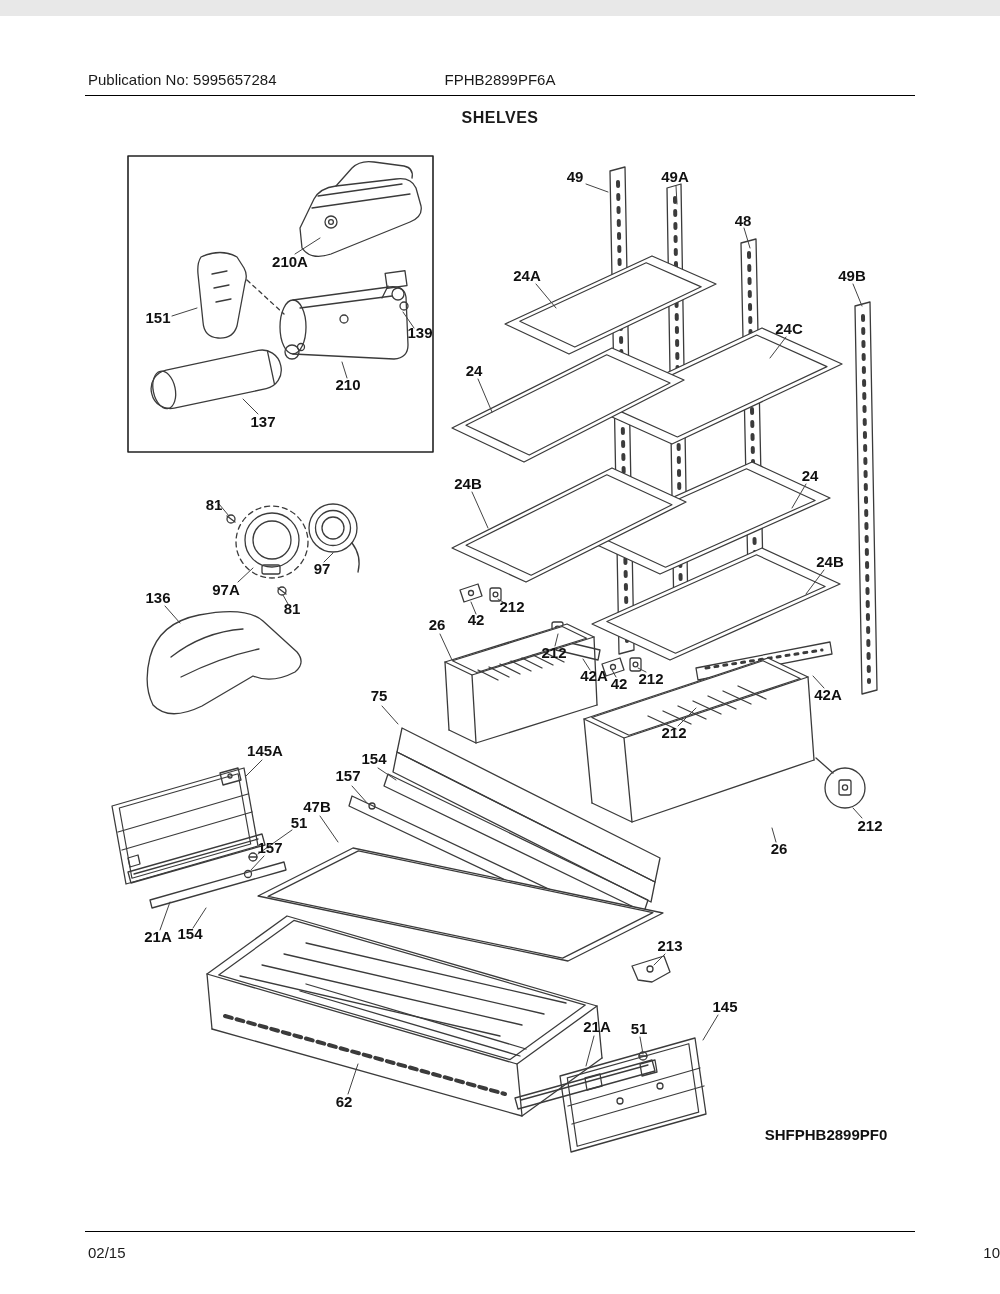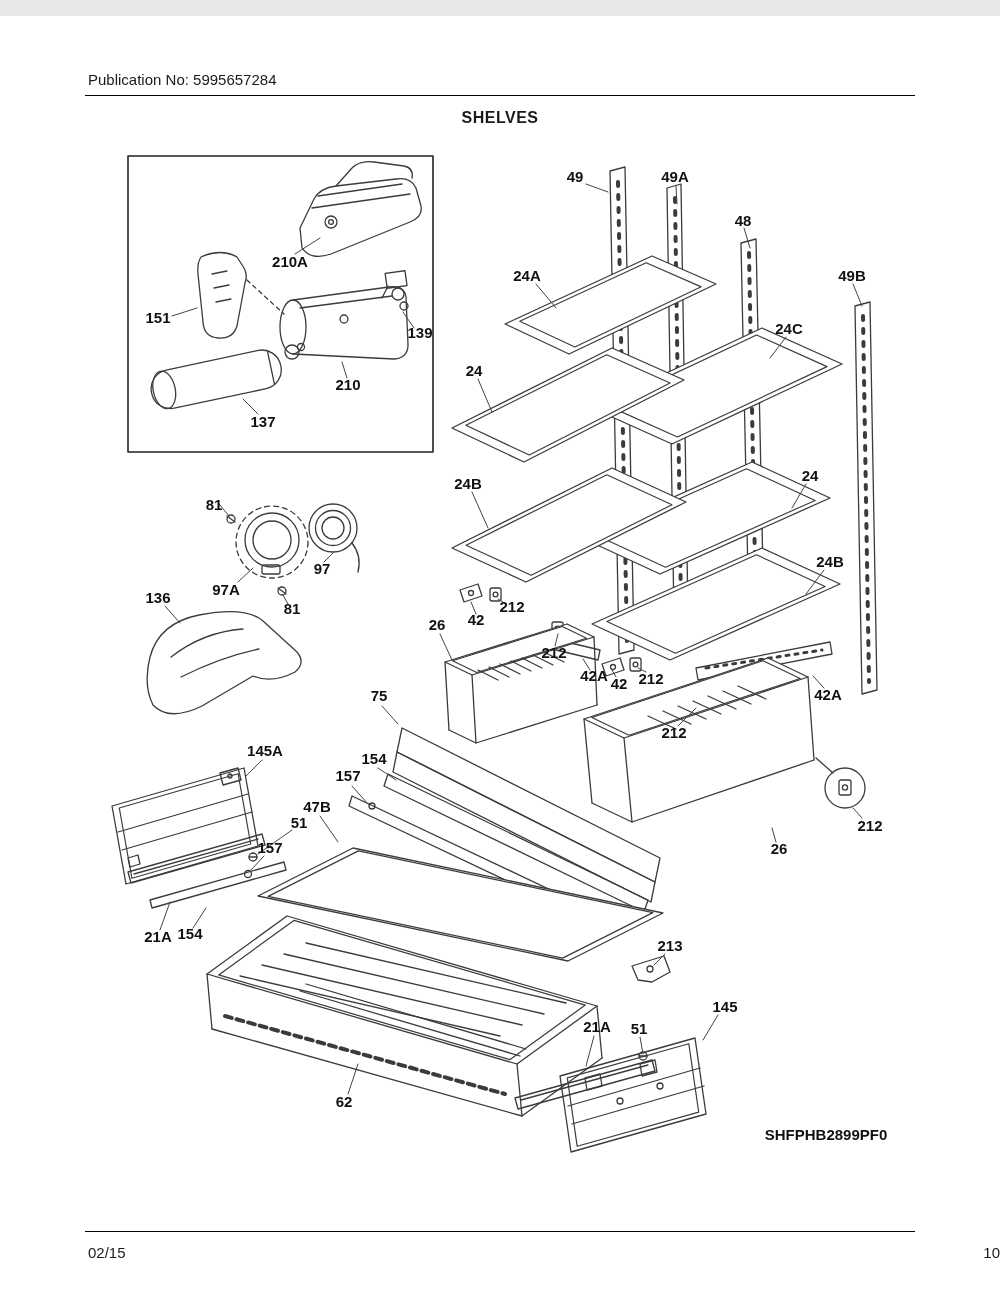--- a/index.html
+++ b/index.html
@@ -22,20 +22,21 @@
   svg.diagram { position:absolute; left:0; top:0; }
   .callout { font:bold 15px "Liberation Sans", sans-serif; fill:#111; }
   .dcode   { font:bold 15px "Liberation Sans", sans-serif; fill:#111; }
 </style>
 </head>
 <body>
 
 <div class="page">
 
   <div class="hdr-text pub">Publication No: 5995657284</div>
+  <div class="hdr-text model">FPHB2899PF6A</div>
   <div class="rule top-rule"></div>
   <div class="title">SHELVES</div>
 
   <svg class="diagram" width="1000" height="1294" viewBox="0 0 1000 1294" xmlns="http://www.w3.org/2000/svg">
 
     <g fill="none" stroke="#3b3b3b" stroke-width="1.3" stroke-linejoin="round" stroke-linecap="round">
 
       <g>
         <rect x="128" y="140" width="305" height="296" stroke="#222" stroke-width="1.6"></rect>
 

